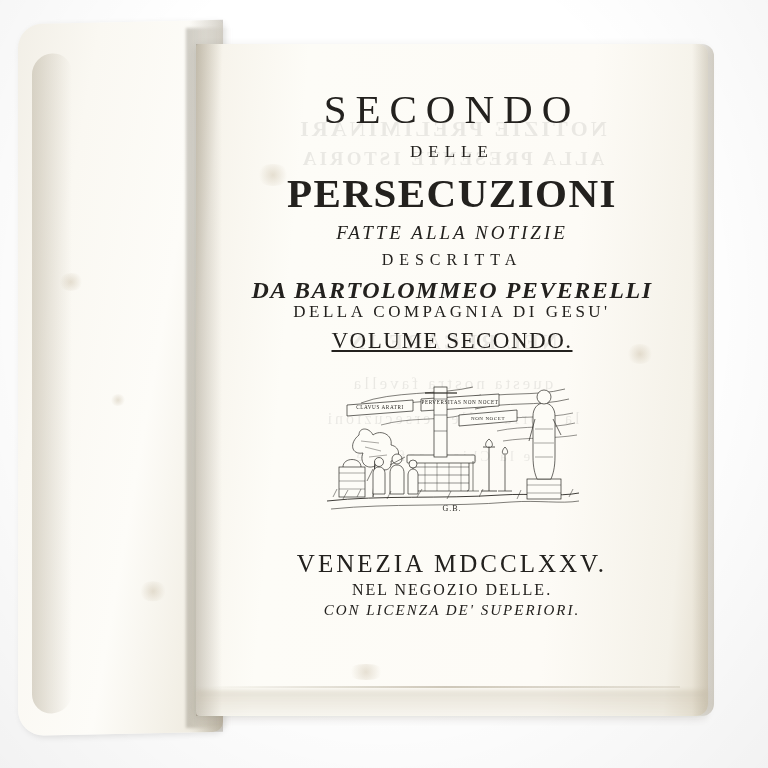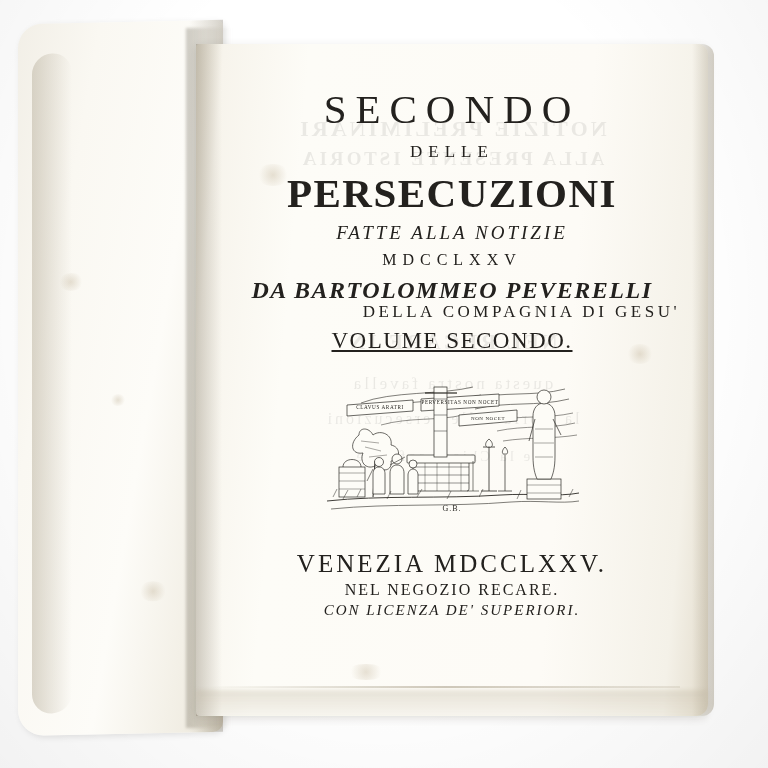--- a/index.html
+++ b/index.html
@@ -174,21 +174,20 @@
     font-size: 24px;
     font-style: italic;
     font-weight: bold;
     letter-spacing: 1.5px;
     margin-bottom: 0;
   }
   .l-compagnia {
     font-size: 17px;
     letter-spacing: 3.5px;
     margin-bottom: 8px;
-    text-align: right;
   }
   .l-volume {
     font-size: 23px;
     letter-spacing: 1.5px;
     margin-bottom: 4px;
     text-decoration: underline;
   }
 
   
   .vignette {
@@ -267,21 +266,21 @@
       <div class="spot" style="left:60px;  top:120px; width:34px; height:22px;"></div>
       <div class="spot" style="left:430px; top:300px; width:28px; height:20px;"></div>
       <div class="spot" style="left:150px; top:620px; width:40px; height:16px;"></div>
 
       <div class="title-block">
 
         <p class="ln l-istoria">SECONDO</p>
         <p class="ln l-delle">DELLE</p>
         <p class="ln l-persecuzioni">PERSECUZIONI</p>
         <p class="ln l-fatte">FATTE ALLA NOTIZIE</p>
-        <p class="ln l-descritta">MDCCLXXV</p>
+        <p class="ln l-descritta">DESCRITTA</p>
         <p class="ln l-autore">DA BARTOLOMMEO PEVERELLI</p>
         <p class="ln l-compagnia">DELLA COMPAGNIA DI GESU'</p>
         <p class="ln l-volume">VOLUME SECONDO.</p>
 
         <div class="vignette">
           <svg width="262" height="168" viewBox="0 0 262 168" xmlns="http://www.w3.org/2000/svg">
             <g stroke="#2a2824" fill="none" stroke-width="0.7">
 
               <path d="M40 34 C70 22, 120 26, 152 18" stroke-width="0.6"></path>
               <path d="M44 42 C78 30, 128 34, 160 26" stroke-width="0.6"></path>
@@ -345,21 +344,21 @@
             </g>
             <text x="131" y="142" font-family="Liberation Serif, serif" font-size="8" text-anchor="middle" fill="#2a2824" letter-spacing="1">G.B.</text>
             <text x="59" y="40" font-family="Liberation Serif, serif" font-size="5.2" text-anchor="middle" fill="#2a2824" letter-spacing="0.6">CLAVUS ARATRI</text>
             <text x="139" y="35" font-family="Liberation Serif, serif" font-size="5.2" text-anchor="middle" fill="#2a2824" letter-spacing="0.6">PERVERSITAS NON NOCET</text>
             <text x="167" y="51" font-family="Liberation Serif, serif" font-size="5" text-anchor="middle" fill="#2a2824" letter-spacing="0.6">NON NOCET</text>
           </svg>
         </div>
 
         <div class="imprint">
           <p class="ln l-venezia">VENEZIA MDCCLXXV.</p>
-          <p class="ln l-negozio">NEL NEGOZIO RECARE.</p>
+          <p class="ln l-negozio">NEL NEGOZIO DELLE.</p>
           <p class="ln l-licenza">CON LICENZA DE' SUPERIORI.</p>
         </div>
 
       </div>
     </div>
 
     <div class="bottom-crease"></div>
     <div class="page-bottom-shadow"></div>
 
   </div>

